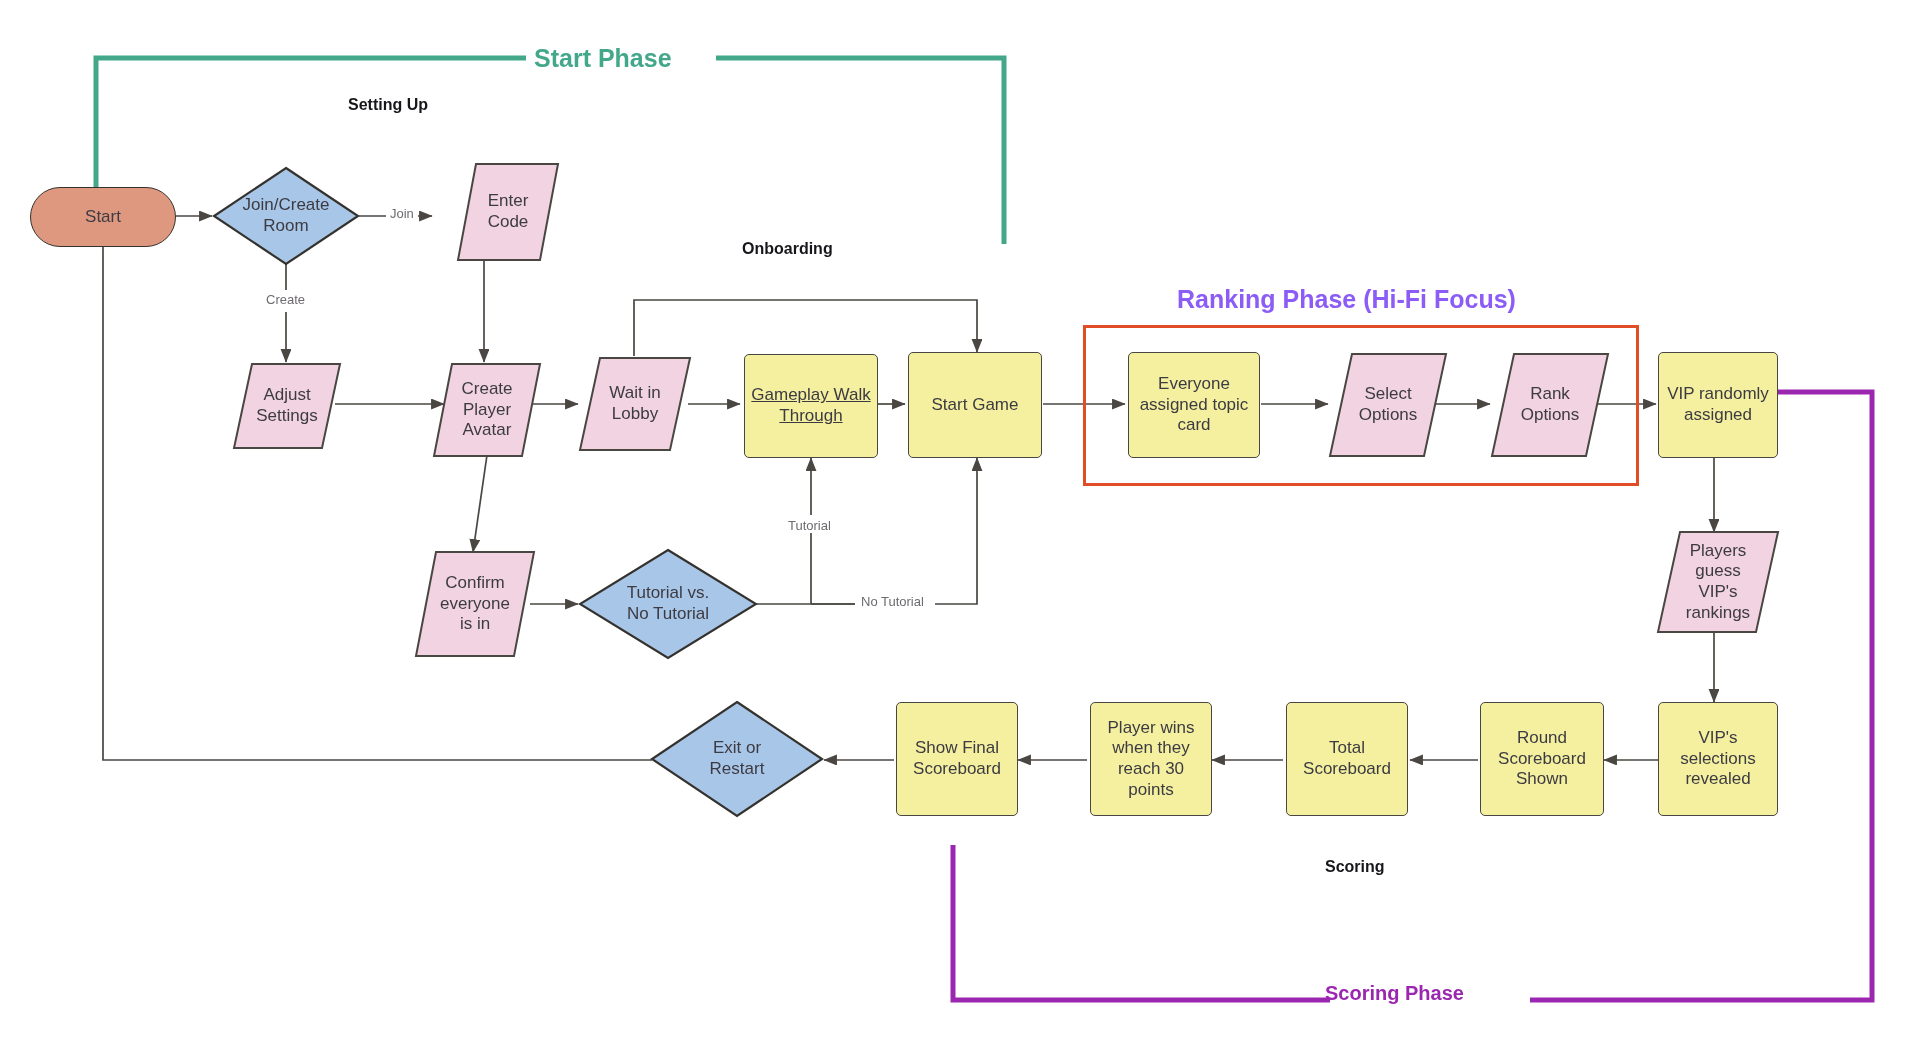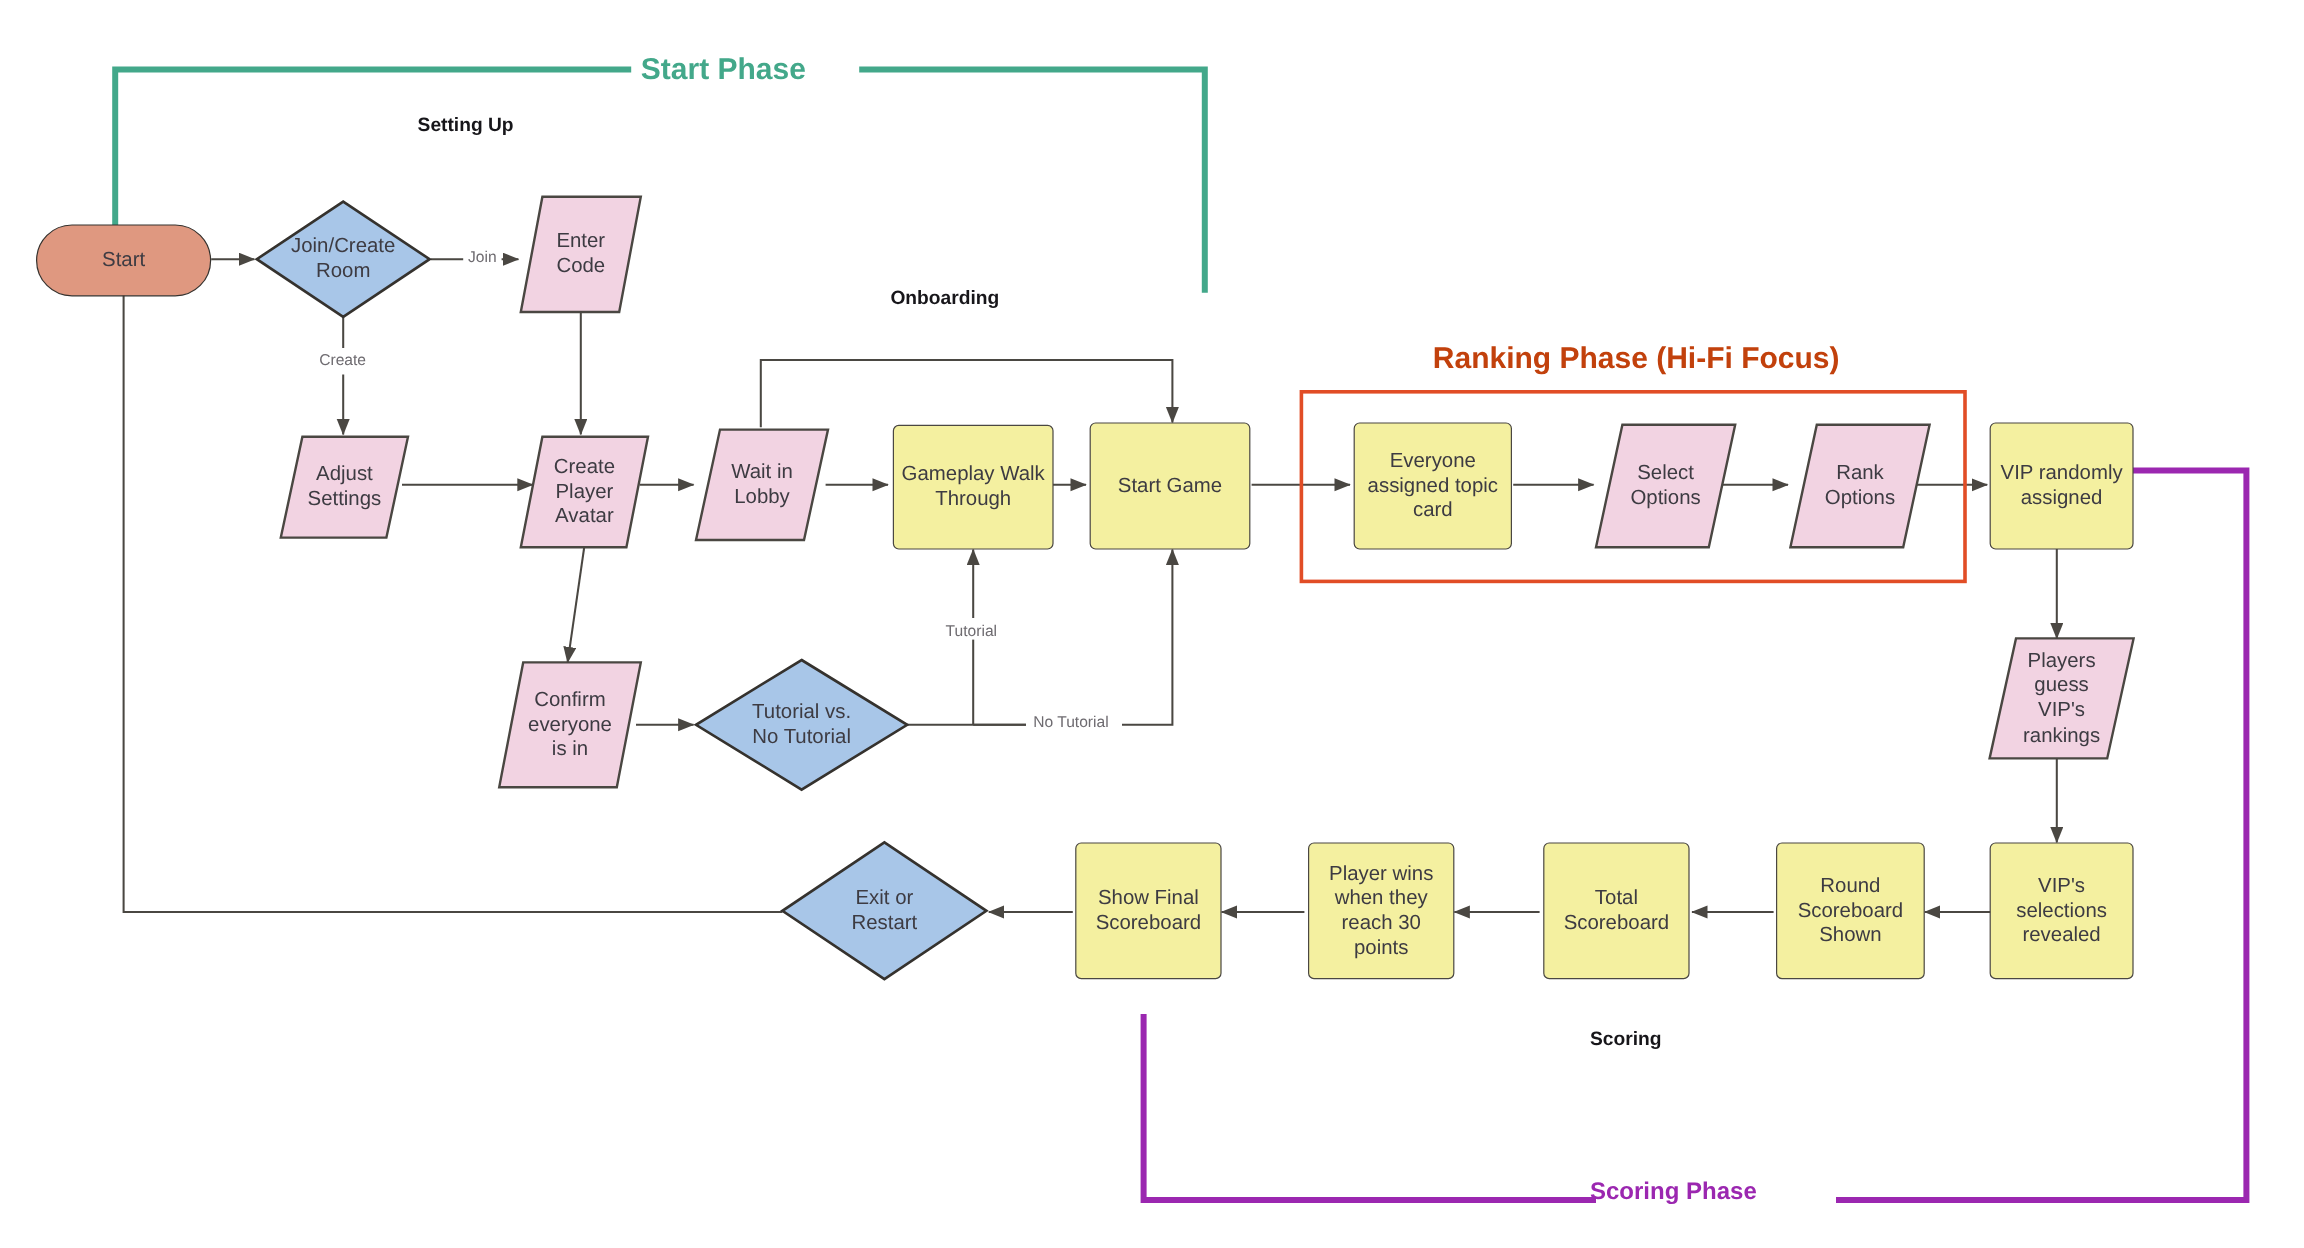--- a/index.html
+++ b/index.html
@@ -90,21 +90,21 @@
     </g>
   </svg>
 
   <svg class="bracket" style="left:86px;top:48px;width:930px;height:205px;" viewBox="0 0 930 205" xmlns="http://www.w3.org/2000/svg">
     <path d="M10,195 L10,10 L440,10 M630,10 L918,10 L918,196" fill="none" stroke="#43a88a" stroke-width="5" stroke-linecap="butt"></path>
   </svg>
   <div class="phase-label" style="left:534px;top:44px;color:#43a88a;font-size:25px;">Start Phase</div>
 
   <div style="position:absolute;left:1083px;top:325px;width:556px;height:161px;
               border:3.4px solid #e14d26;box-sizing:border-box;background:transparent;"></div>
-  <div class="phase-label" style="left:1177px;top:285px;color:#c2410c;font-size:25px;margin-left:17px;">Ranking Phase (Hi-Fi Focus)</div>
+  <div class="phase-label" style="left:1177px;top:285px;color:#8b5cf6;font-size:25px;">Ranking Phase (Hi-Fi Focus)</div>
 
   <svg class="bracket" style="left:940px;top:380px;width:945px;height:630px;" viewBox="0 0 945 630" xmlns="http://www.w3.org/2000/svg">
     <path d="M13,465 L13,620 L390,620 M590,620 L932,620 L932,12 L790,12" fill="none" stroke="#9b27b0" stroke-width="5" stroke-linecap="butt"></path>
   </svg>
   <div class="phase-label" style="left:1325px;top:982px;color:#9b27b0;font-size:20px;">Scoring Phase</div>
 
   <div class="group-title" style="left:348px;top:96px;">Setting Up</div>
   <div class="group-title" style="left:742px;top:240px;">Onboarding</div>
   <div class="group-title" style="left:1325px;top:858px;">Scoring</div>
 
@@ -118,21 +118,21 @@
   </div>
 
   <div class="node diamond-wrap" style="left:212px;top:166px;width:148px;height:100px;">
     <svg class="dshape" viewBox="0 0 148 100" preserveAspectRatio="none" xmlns="http://www.w3.org/2000/svg">
       <polygon points="74,2 146,50 74,98 2,50" fill="#a8c6e8" stroke="#35322e" stroke-width="2.2"></polygon>
     </svg>
     <span class="lbl">Join/Create
 Room</span>
   </div>
 
-  <div class="node par-wrap" style="left:432px;top:162px;width:104px;height:100px;">
+  <div class="node par-wrap" style="left:456px;top:162px;width:104px;height:100px;">
     <svg class="pshape" viewBox="0 0 104 100" preserveAspectRatio="none" xmlns="http://www.w3.org/2000/svg">
       <polygon points="20,2 102,2 84,98 2,98" fill="#f2d3e2" stroke="#4a4742" stroke-width="2"></polygon>
     </svg>
     <span class="lbl">Enter
 Code</span>
   </div>
 
   <div class="node par-wrap" style="left:232px;top:362px;width:110px;height:88px;">
     <svg class="pshape" viewBox="0 0 110 88" preserveAspectRatio="none" xmlns="http://www.w3.org/2000/svg">
       <polygon points="20,2 108,2 90,86 2,86" fill="#f2d3e2" stroke="#4a4742" stroke-width="2"></polygon>
@@ -168,21 +168,21 @@
   </div>
 
   <div class="node diamond-wrap" style="left:578px;top:548px;width:180px;height:112px;">
     <svg class="dshape" viewBox="0 0 180 112" preserveAspectRatio="none" xmlns="http://www.w3.org/2000/svg">
       <polygon points="90,2 178,56 90,110 2,56" fill="#a8c6e8" stroke="#35322e" stroke-width="2.2"></polygon>
     </svg>
     <span class="lbl">Tutorial vs.
 No Tutorial</span>
   </div>
 
-  <div class="node rect" style="left:744px;top:354px;width:134px;height:104px;">
+  <div class="node rect" style="left:744px;top:354px;width:134px;height:104px;text-decoration:underline;">
     <span class="lbl">Gameplay Walk
 Through</span>
   </div>
 
   <div class="node rect" style="left:908px;top:352px;width:134px;height:106px;">
     <span class="lbl">Start Game</span>
   </div>
 
   <div class="node rect" style="left:1128px;top:352px;width:132px;height:106px;">
     <span class="lbl">Everyone

